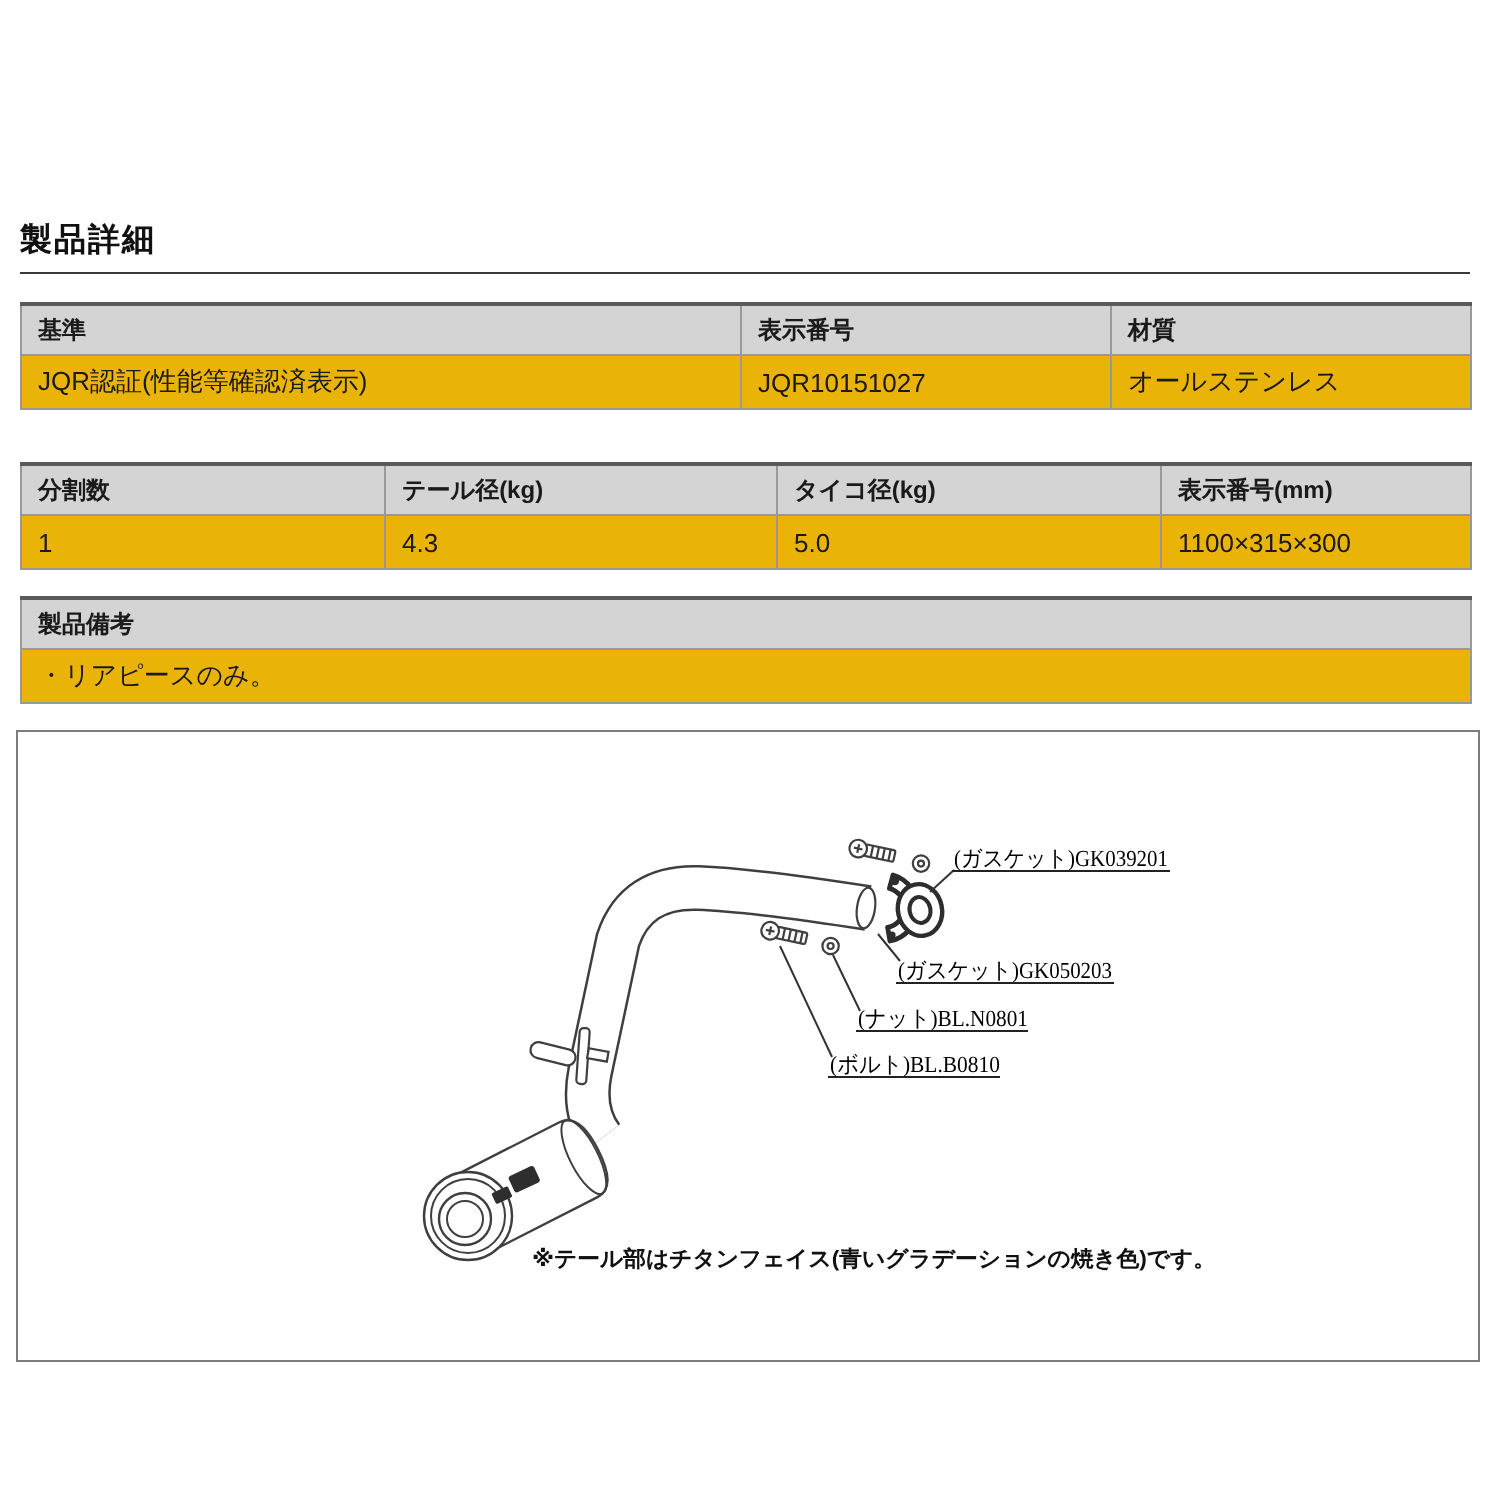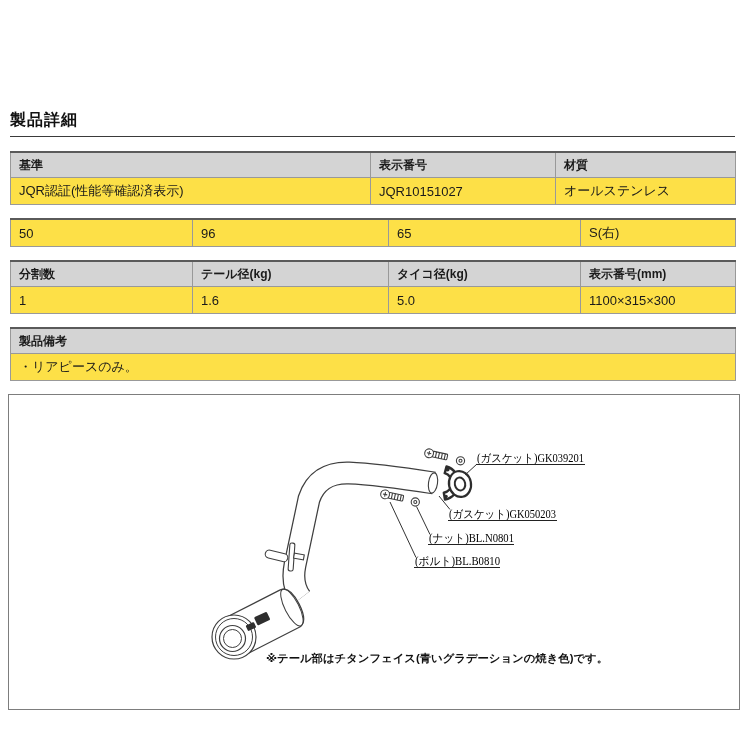--- a/index.html
+++ b/index.html
@@ -19,21 +19,21 @@
     border:1px solid #8c8c8c;border-top:2px solid #5a5a5a;
   }
   table.spec.first{margin-top:14px;}
   .spec th{
     background:#d4d4d4;color:#1a1a1a;
     font-size:12px;font-weight:700;text-align:left;
     padding:4px 8px 3px 8px;height:16px;
     border:1px solid #999;
   }
   .spec td{
-    font-size:13px;color:#1a1a1a;background:#fde047;
+    font-size:13px;color:#1a1a1a;background:#eab308;
     padding:4px 8px;height:18px;
     border:1px solid #999;white-space:nowrap;overflow:hidden;
   }
   svg.diagram{
     display:block;margin:13px 0 0 8px;
     border:1px solid #7d7d7d;background:#fff;
   }
   .part-label{font-family:"Liberation Serif","DejaVu Serif",serif;font-size:11.5px;fill:#000;}
   .diagram-note{font-family:"Liberation Sans","DejaVu Sans",sans-serif;font-size:11px;font-weight:700;fill:#111;}
 </style>
@@ -66,46 +66,40 @@
     </table>
 
   <table class="spec">
     <colgroup>
         <col style="width:182px">
         <col style="width:196px">
         <col style="width:192px">
         <col style="width:155px">
       </colgroup>
     <tbody>
-    <tr>
-      <td>50</td>
-      <td>96</td>
-      <td>65</td>
-      <td>S(右)</td>
-    </tr>
   </tbody>
     </table>
 
   <table class="spec">
     <colgroup>
         <col style="width:182px">
         <col style="width:196px">
         <col style="width:192px">
         <col style="width:155px">
       </colgroup>
     <tbody>
         <tr>
       <th>分割数</th>
       <th>テール径(kg)</th>
       <th>タイコ径(kg)</th>
       <th>表示番号(mm)</th>
     </tr>
     <tr>
       <td>1</td>
-      <td>1.6</td>
+      <td>4.3</td>
       <td>5.0</td>
       <td>1100×315×300</td>
     </tr>
   </tbody>
     </table>
 
   <table class="spec">
     <colgroup>
         <col style="width:725px">
       </colgroup>

